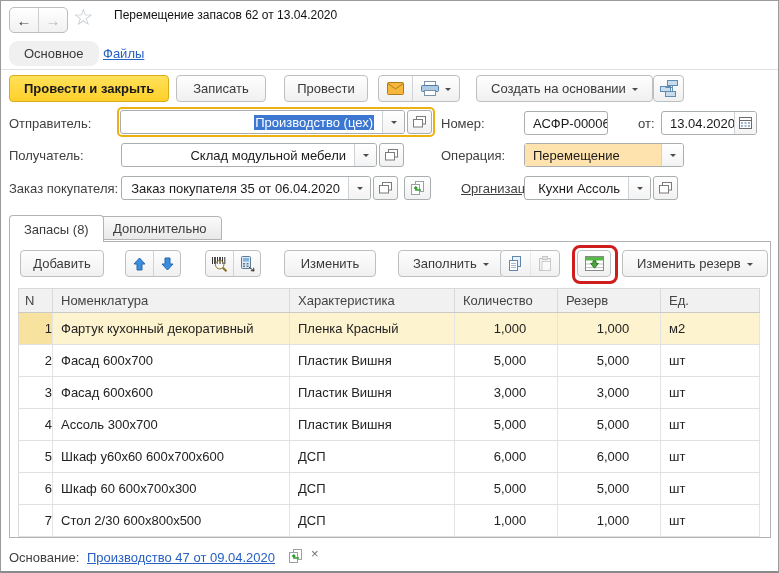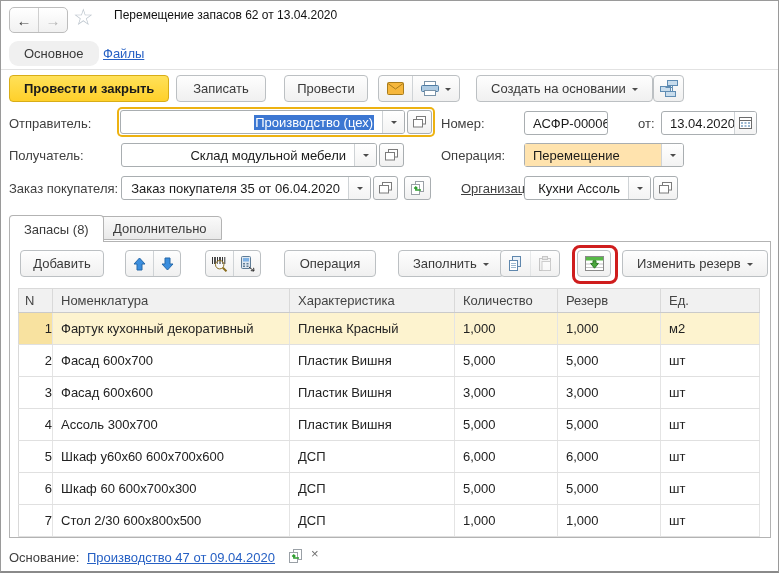--- a/index.html
+++ b/index.html
@@ -54,21 +54,21 @@
   .frame .btn{height:27px;}
   .annot{position:absolute;border:3px solid #cf1d1d;border-radius:8px;pointer-events:none;z-index:5;}
 
   
   table.grid{position:absolute;left:8px;top:46px;width:741px;border-collapse:collapse;table-layout:fixed;font-size:13px;}
   table.grid th{background:#f1f1f1;color:#444;font-weight:normal;text-align:left;height:23px;padding:0 0 0 8px;
                 border-right:1px solid #d9d9d9;border-bottom:1px solid #cacaca;border-top:1px solid #d9d9d9;overflow:hidden;white-space:nowrap;}
   table.grid td{height:31px;padding:0 0 0 8px;border-right:1px solid #e4e4e4;border-bottom:1px solid #e0e0e0;
                 color:#222;overflow:hidden;white-space:nowrap;}
   table.grid th:first-child,table.grid td:first-child{border-left:1px solid #d9d9d9;}
-  td.num,th.num-h{padding:0 10px 0 0;text-align:left;}
+  td.num,th.num-h{padding:0 10px 0 0;text-align:center;}
   td.c-n{padding:0 8px 0 0;text-align:right;}
   tr.sel td{background:#fdf3cf;}
   tr.sel td.c-n{background:#f8e2a0;}
 
   
   .f-label{position:absolute;left:8px;top:549px;color:#3f3f3f;}
   .f-link{position:absolute;left:86px;top:549px;color:#2660c4;text-decoration:underline;cursor:pointer;white-space:nowrap;}
   .f-x{position:absolute;left:310px;top:545px;color:#6f6f6f;font-size:13px;cursor:pointer;}
   .f-doc{position:absolute;left:287px;top:548px;cursor:pointer;}
   svg{display:block;}
@@ -303,21 +303,21 @@
                 <rect x="7.5" y="7" width="2" height="1.5"></rect>
                 <rect x="4" y="9.5" width="2" height="1.5"></rect>
                 <rect x="7.5" y="9.5" width="2" height="1.5"></rect>
               </g>
               <path d="M10 11 L15 15 M15 15 L11.8 14.6 M15 15 L14.6 11.8" stroke="#333" fill="none"></path>
             </svg>
         </span>
       </div>
     </div>
 
-    <div class="btn" style="left:274px;top:8px;width:92px;">Операция</div>
+    <div class="btn" style="left:274px;top:8px;width:92px;">Изменить</div>
 
     <div class="btn" style="left:388px;top:8px;">
       <span>Заполнить</span>
       <span class="caret"></span>
     </div>
 
     <div class="btn-group" style="left:490px;top:8px;">
       <div class="gbtn" style="width:29px;padding:0;">
         <span>
           <svg width="15" height="15" viewBox="0 0 15 15">

